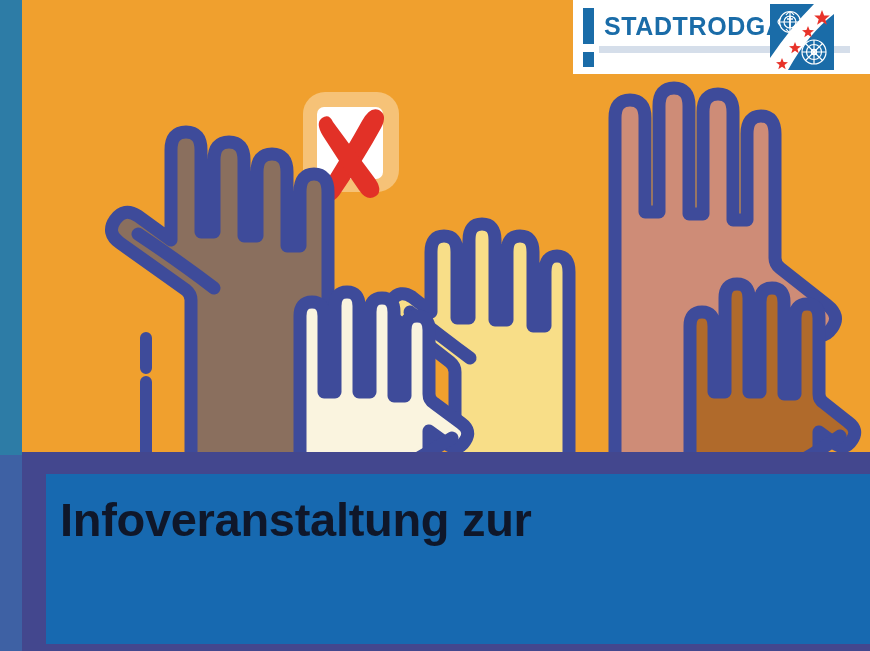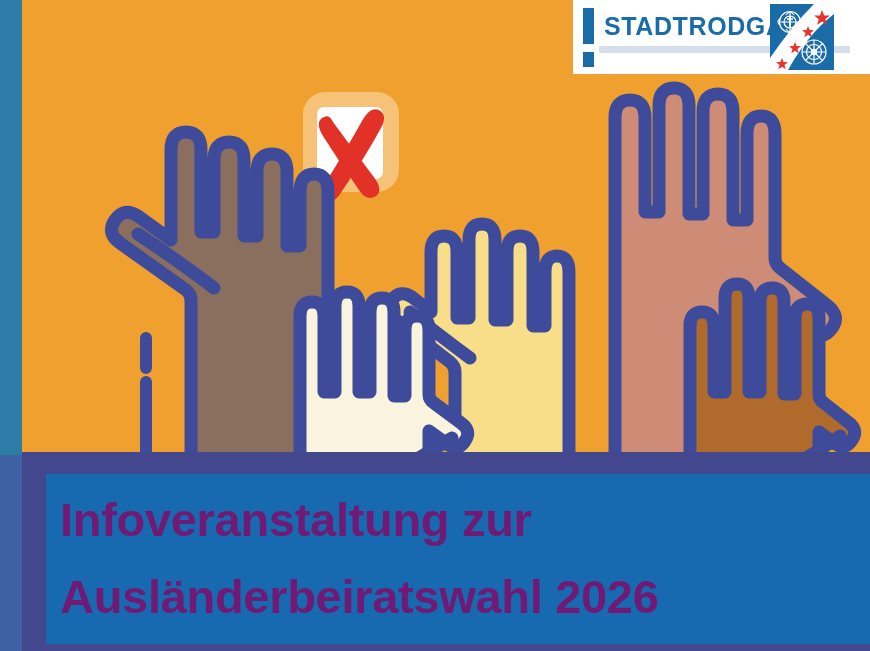--- a/index.html
+++ b/index.html
@@ -60,21 +60,21 @@
     left: 46px; top: 474px;
     width: 824px; height: 170px;
     background: #1769B0;
   }
 
   .title-text {
     position: absolute;
     left: 60px;
     top: 481px;
     width: 800px;
-    color: #701a75;
+    color: #0f172a;
     font-family: "Liberation Sans", sans-serif;
     font-weight: bold;
     font-size: 47px;
     line-height: 77px;
     letter-spacing: -0.3px;
     white-space: nowrap;
   }
   .title-line {
     display: block;
   }
@@ -279,21 +279,20 @@
     </g>
   </svg>
 
   <div class="ground-band"></div>
   <div class="ground-band-top"></div>
   <div class="edge-strip-left-lower"></div>
   <div class="title-panel"></div>
 
   <div class="title-text">
     <span class="title-line">Infoveranstaltung zur</span>
-    <span class="title-line">Ausländerbeiratswahl 2026</span>
   </div>
 
   <div class="logo-box">
     <div class="logo-mark"></div>
     <div class="logo-mark-lower"></div>
     <div class="logo-rule"></div>
     <div class="logo-wordmark"><span class="lw-light">STADT</span><span class="lw-bold">RODGAU</span></div>
 
     <svg class="logo-crest" viewBox="0 0 64 66">
       <rect x="0" y="0" width="64" height="66" fill="#1A6CA8"></rect>

